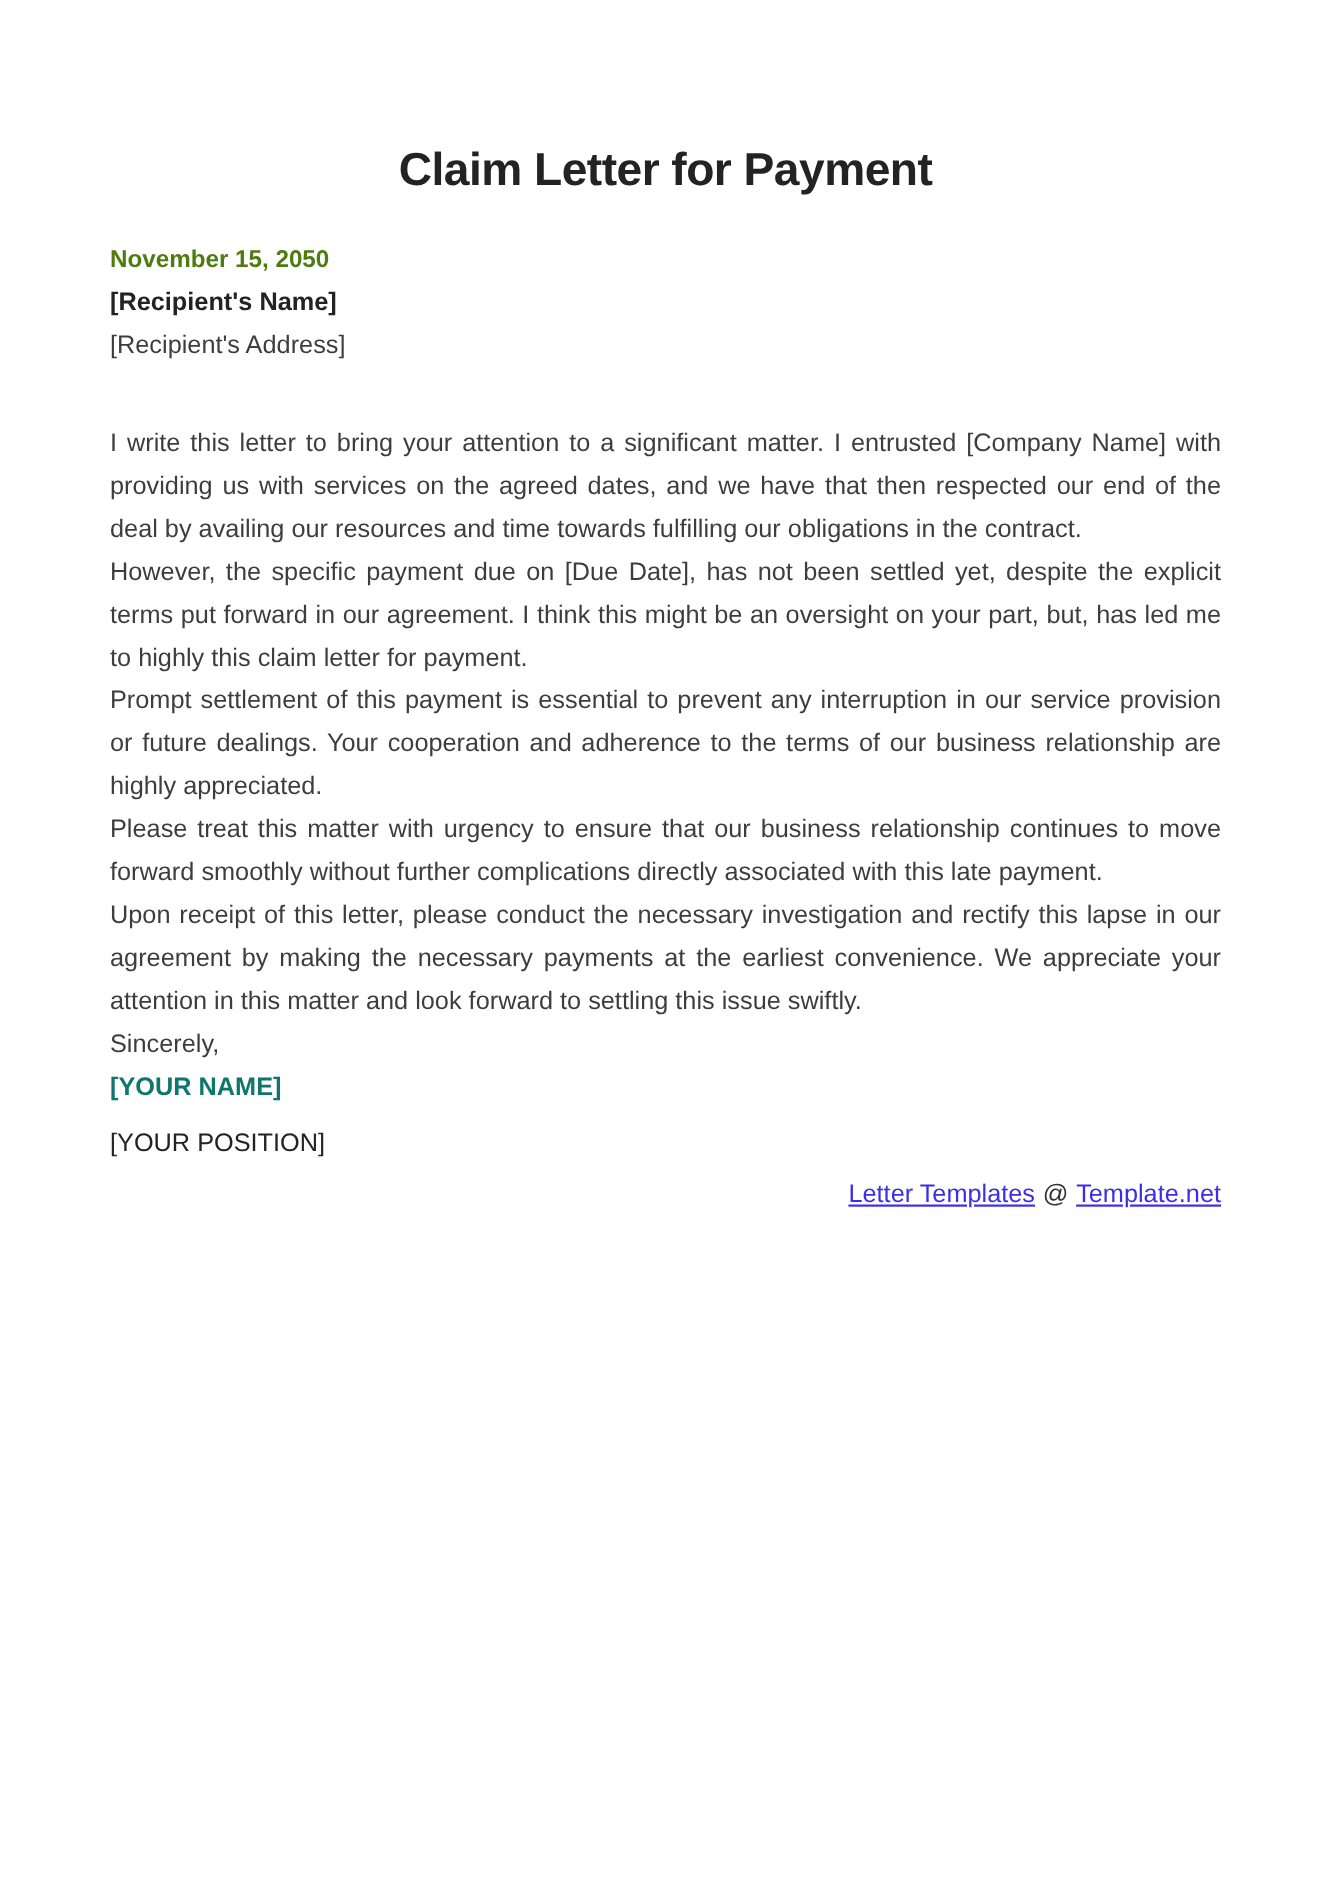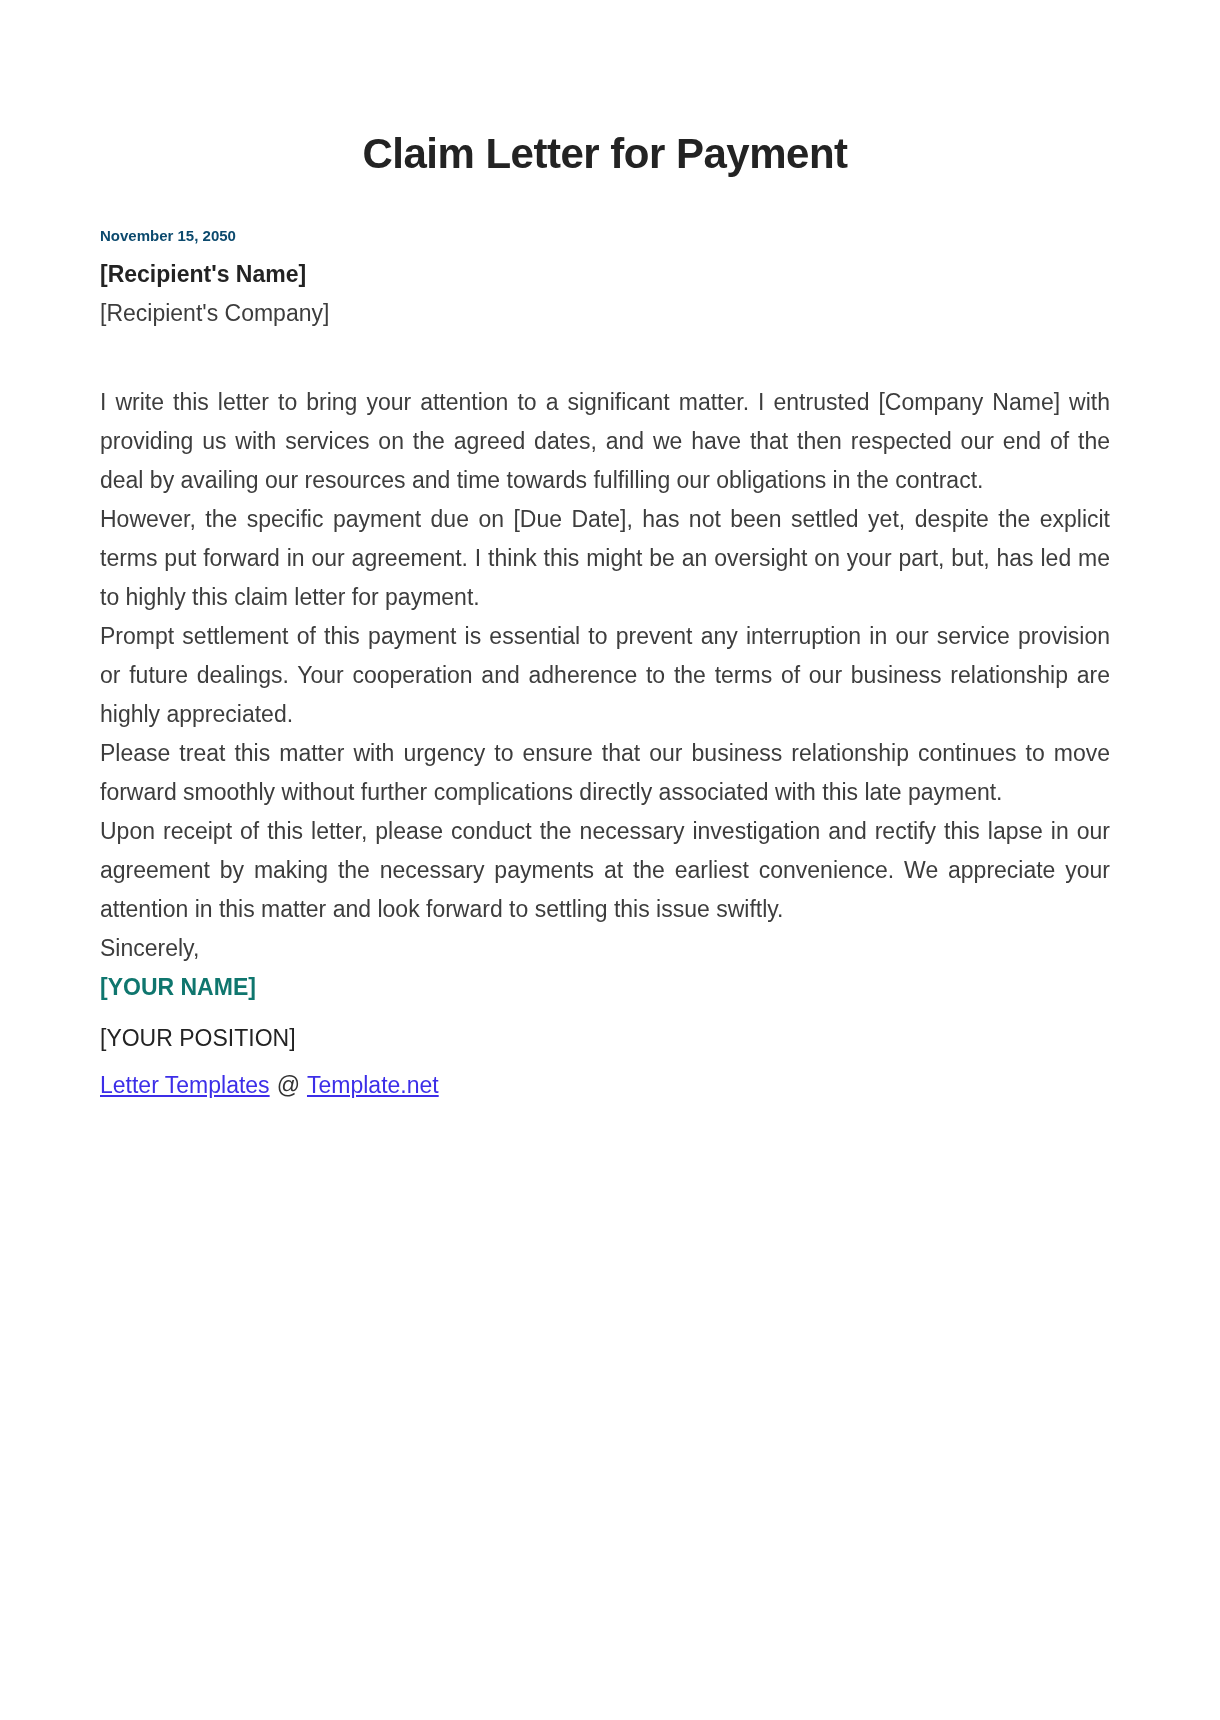--- a/index.html
+++ b/index.html
@@ -23,24 +23,24 @@
     padding-top: 128px;
     font-size: 42px;
     line-height: 52px;
     font-weight: 700;
     letter-spacing: -0.5px;
     color: #232323;
     text-align: center;
   }
   .date {
     margin-top: 36px;
-    font-size: 15px;
+    font-size: 22px;
     line-height: 39px;
     font-weight: 700;
-    color: #0c4a6e;
+    color: #4d7c0f;
   }
   .recipient {
     font-size: 23px;
     line-height: 39px;
   }
   .recipient .name {
     font-weight: 700;
     color: #232323;
   }
   .recipient .address {
@@ -66,21 +66,21 @@
   }
   .sig-position {
     font-weight: 400;
     color: #232323;
     font-size: 23px;
     line-height: 39px;
     margin-top: 12px;
   }
   .footer {
     margin-top: 8px;
-    text-align: left;
+    text-align: right;
     font-size: 23px;
     line-height: 39px;
     color: #333333;
   }
   .footer a {
     color: #3c2ee8;
     text-decoration: underline;
     cursor: pointer;
   }
   .footer .at {
@@ -93,21 +93,21 @@
 <body>
 
 <div class="page">
 
   <h1 class="title">Claim Letter for Payment</h1>
 
   <div class="date">November 15, 2050</div>
 
   <div class="recipient">
     <div class="name">[Recipient's Name]</div>
-    <div class="address">[Recipient's Company]</div>
+    <div class="address">[Recipient's Address]</div>
   </div>
 
   <div class="letter-body">
     <p>I write this letter to bring your attention to a significant matter. I entrusted [Company Name] with providing us with services on the agreed dates, and we have that then respected our end of the deal by availing our resources and time towards fulfilling our obligations in the contract.</p>
     <p>However, the specific payment due on [Due Date], has not been settled yet, despite the explicit terms put forward in our agreement. I think this might be an oversight on your part, but, has led me to highly this claim letter for payment.</p>
     <p>Prompt settlement of this payment is essential to prevent any interruption in our service provision or future dealings. Your cooperation and adherence to the terms of our business relationship are highly appreciated.</p>
     <p>Please treat this matter with urgency to ensure that our business relationship continues to move forward smoothly without further complications directly associated with this late payment.</p>
     <p>Upon receipt of this letter, please conduct the necessary investigation and rectify this lapse in our agreement by making the necessary payments at the earliest convenience. We appreciate your attention in this matter and look forward to settling this issue swiftly.</p>
     <p class="no-justify">Sincerely,</p>
     <p class="no-justify sig-name">[YOUR NAME]</p>

